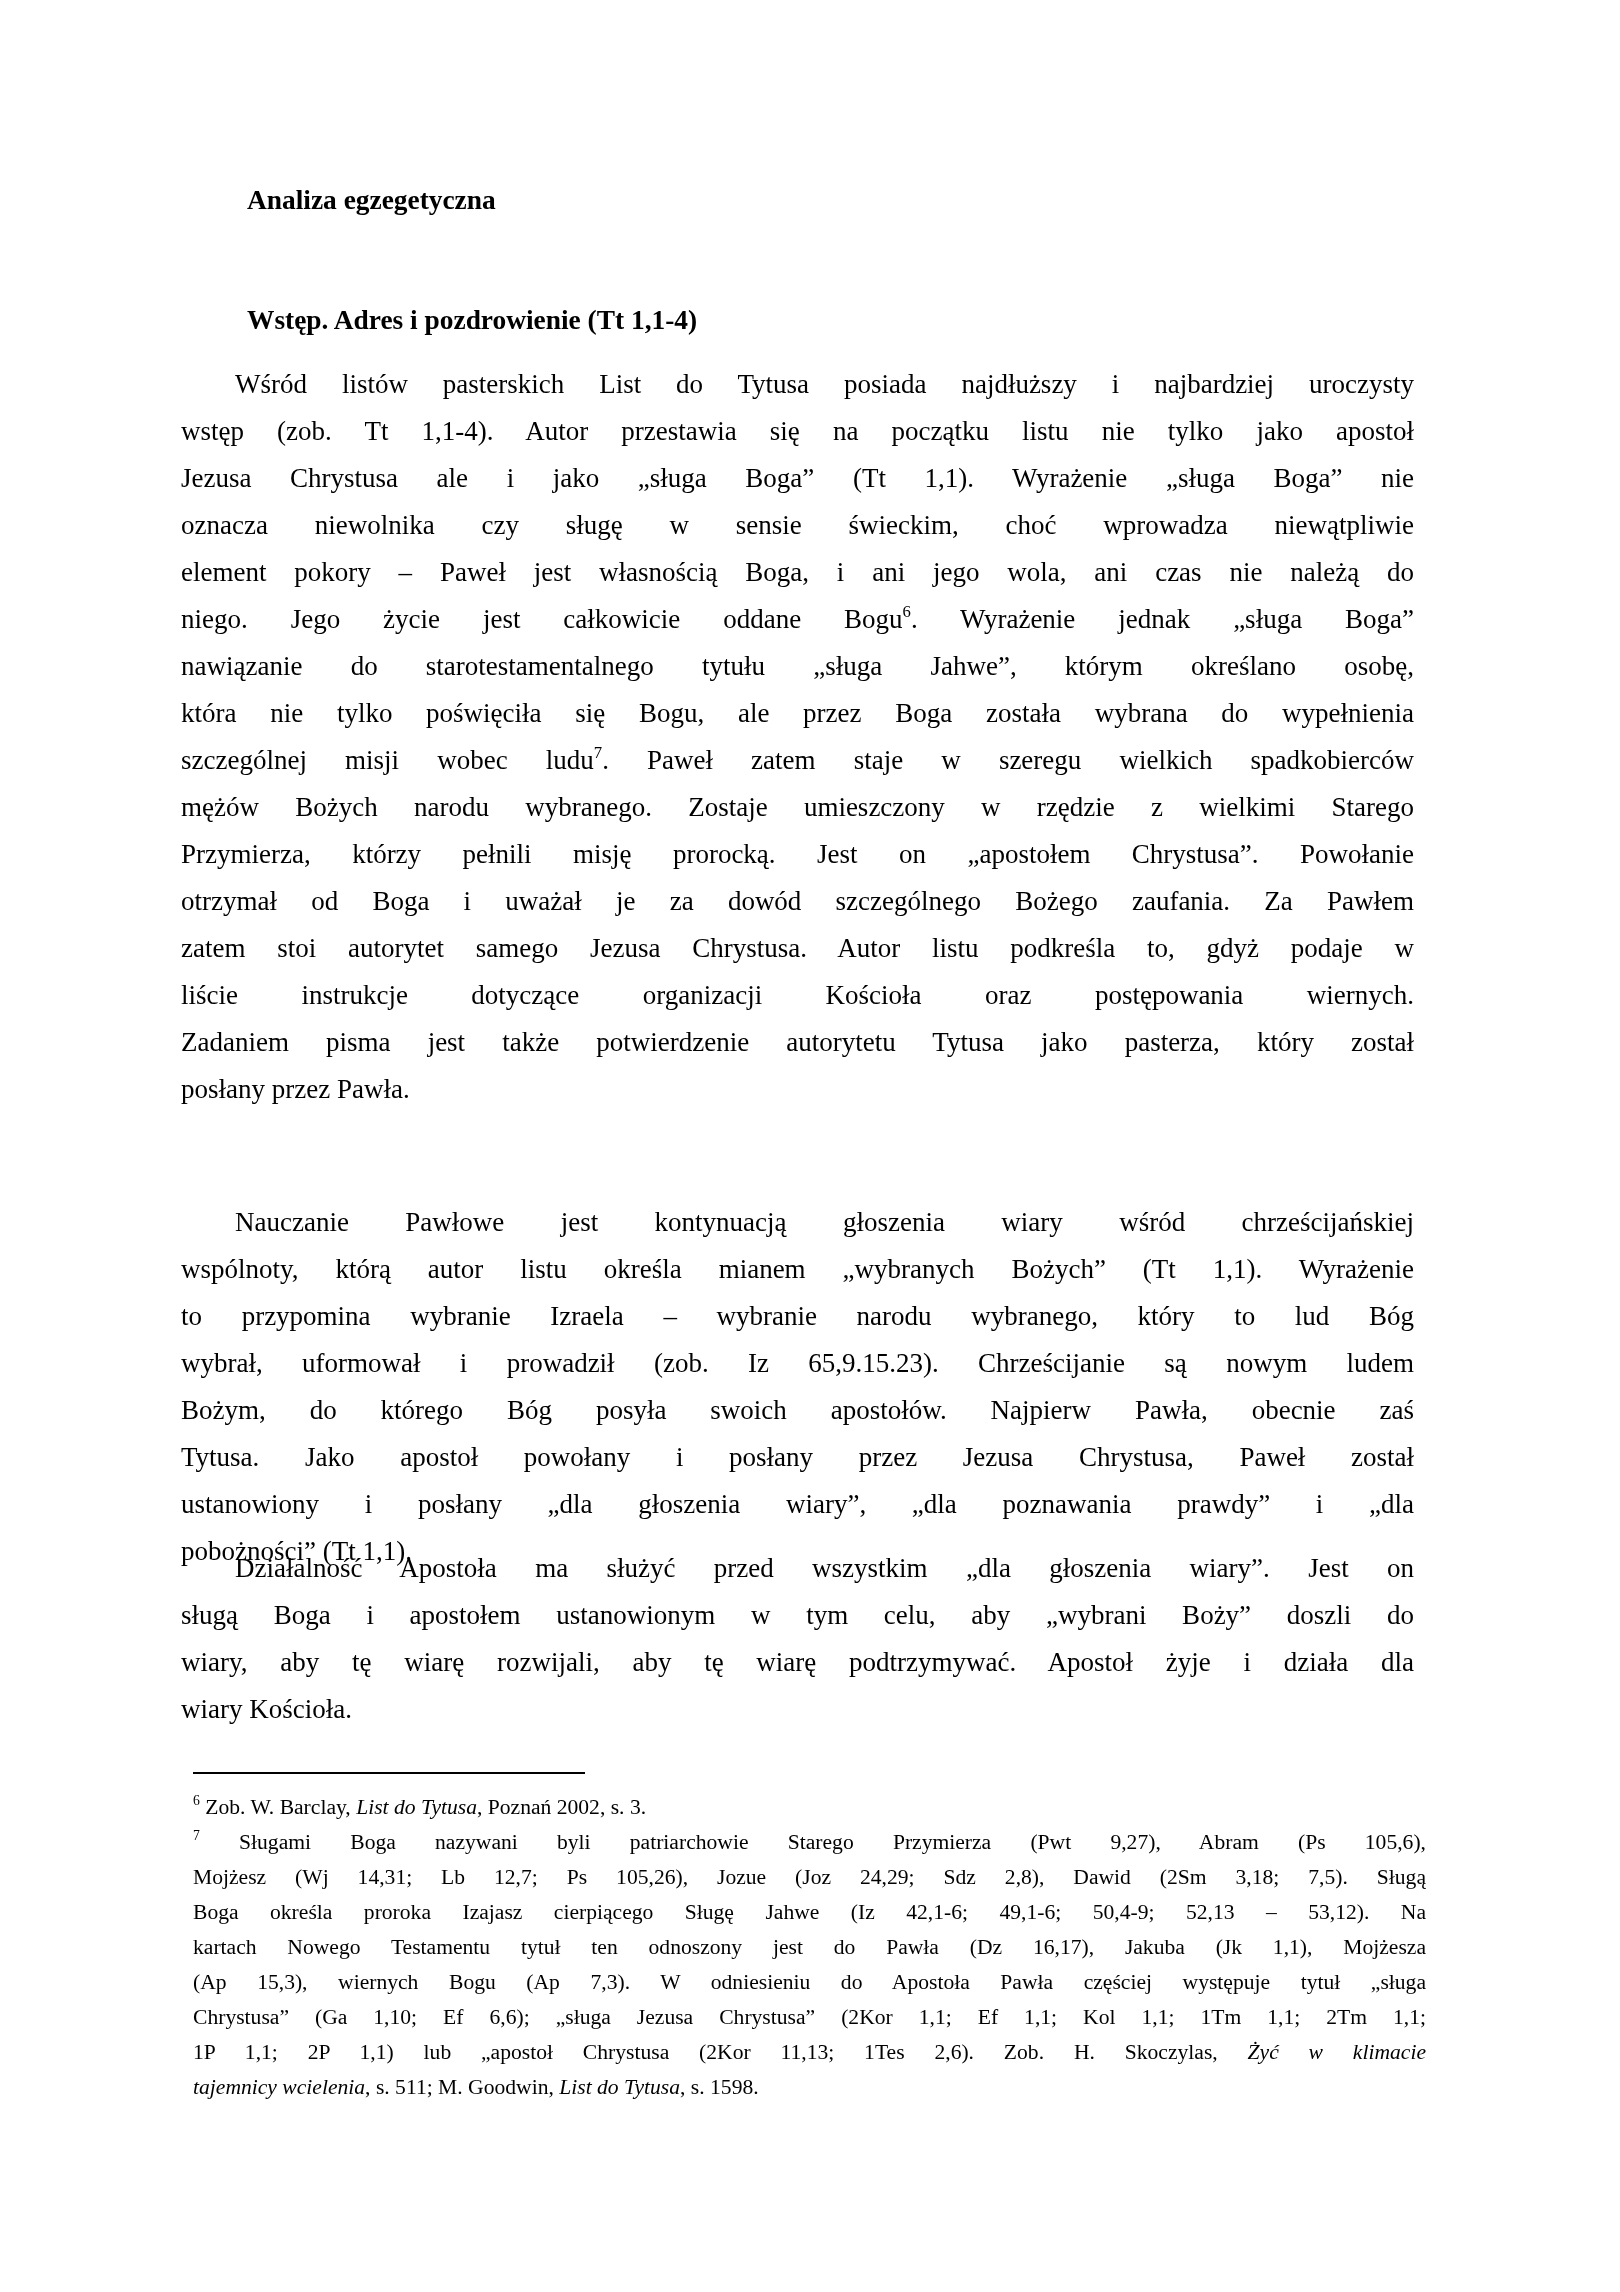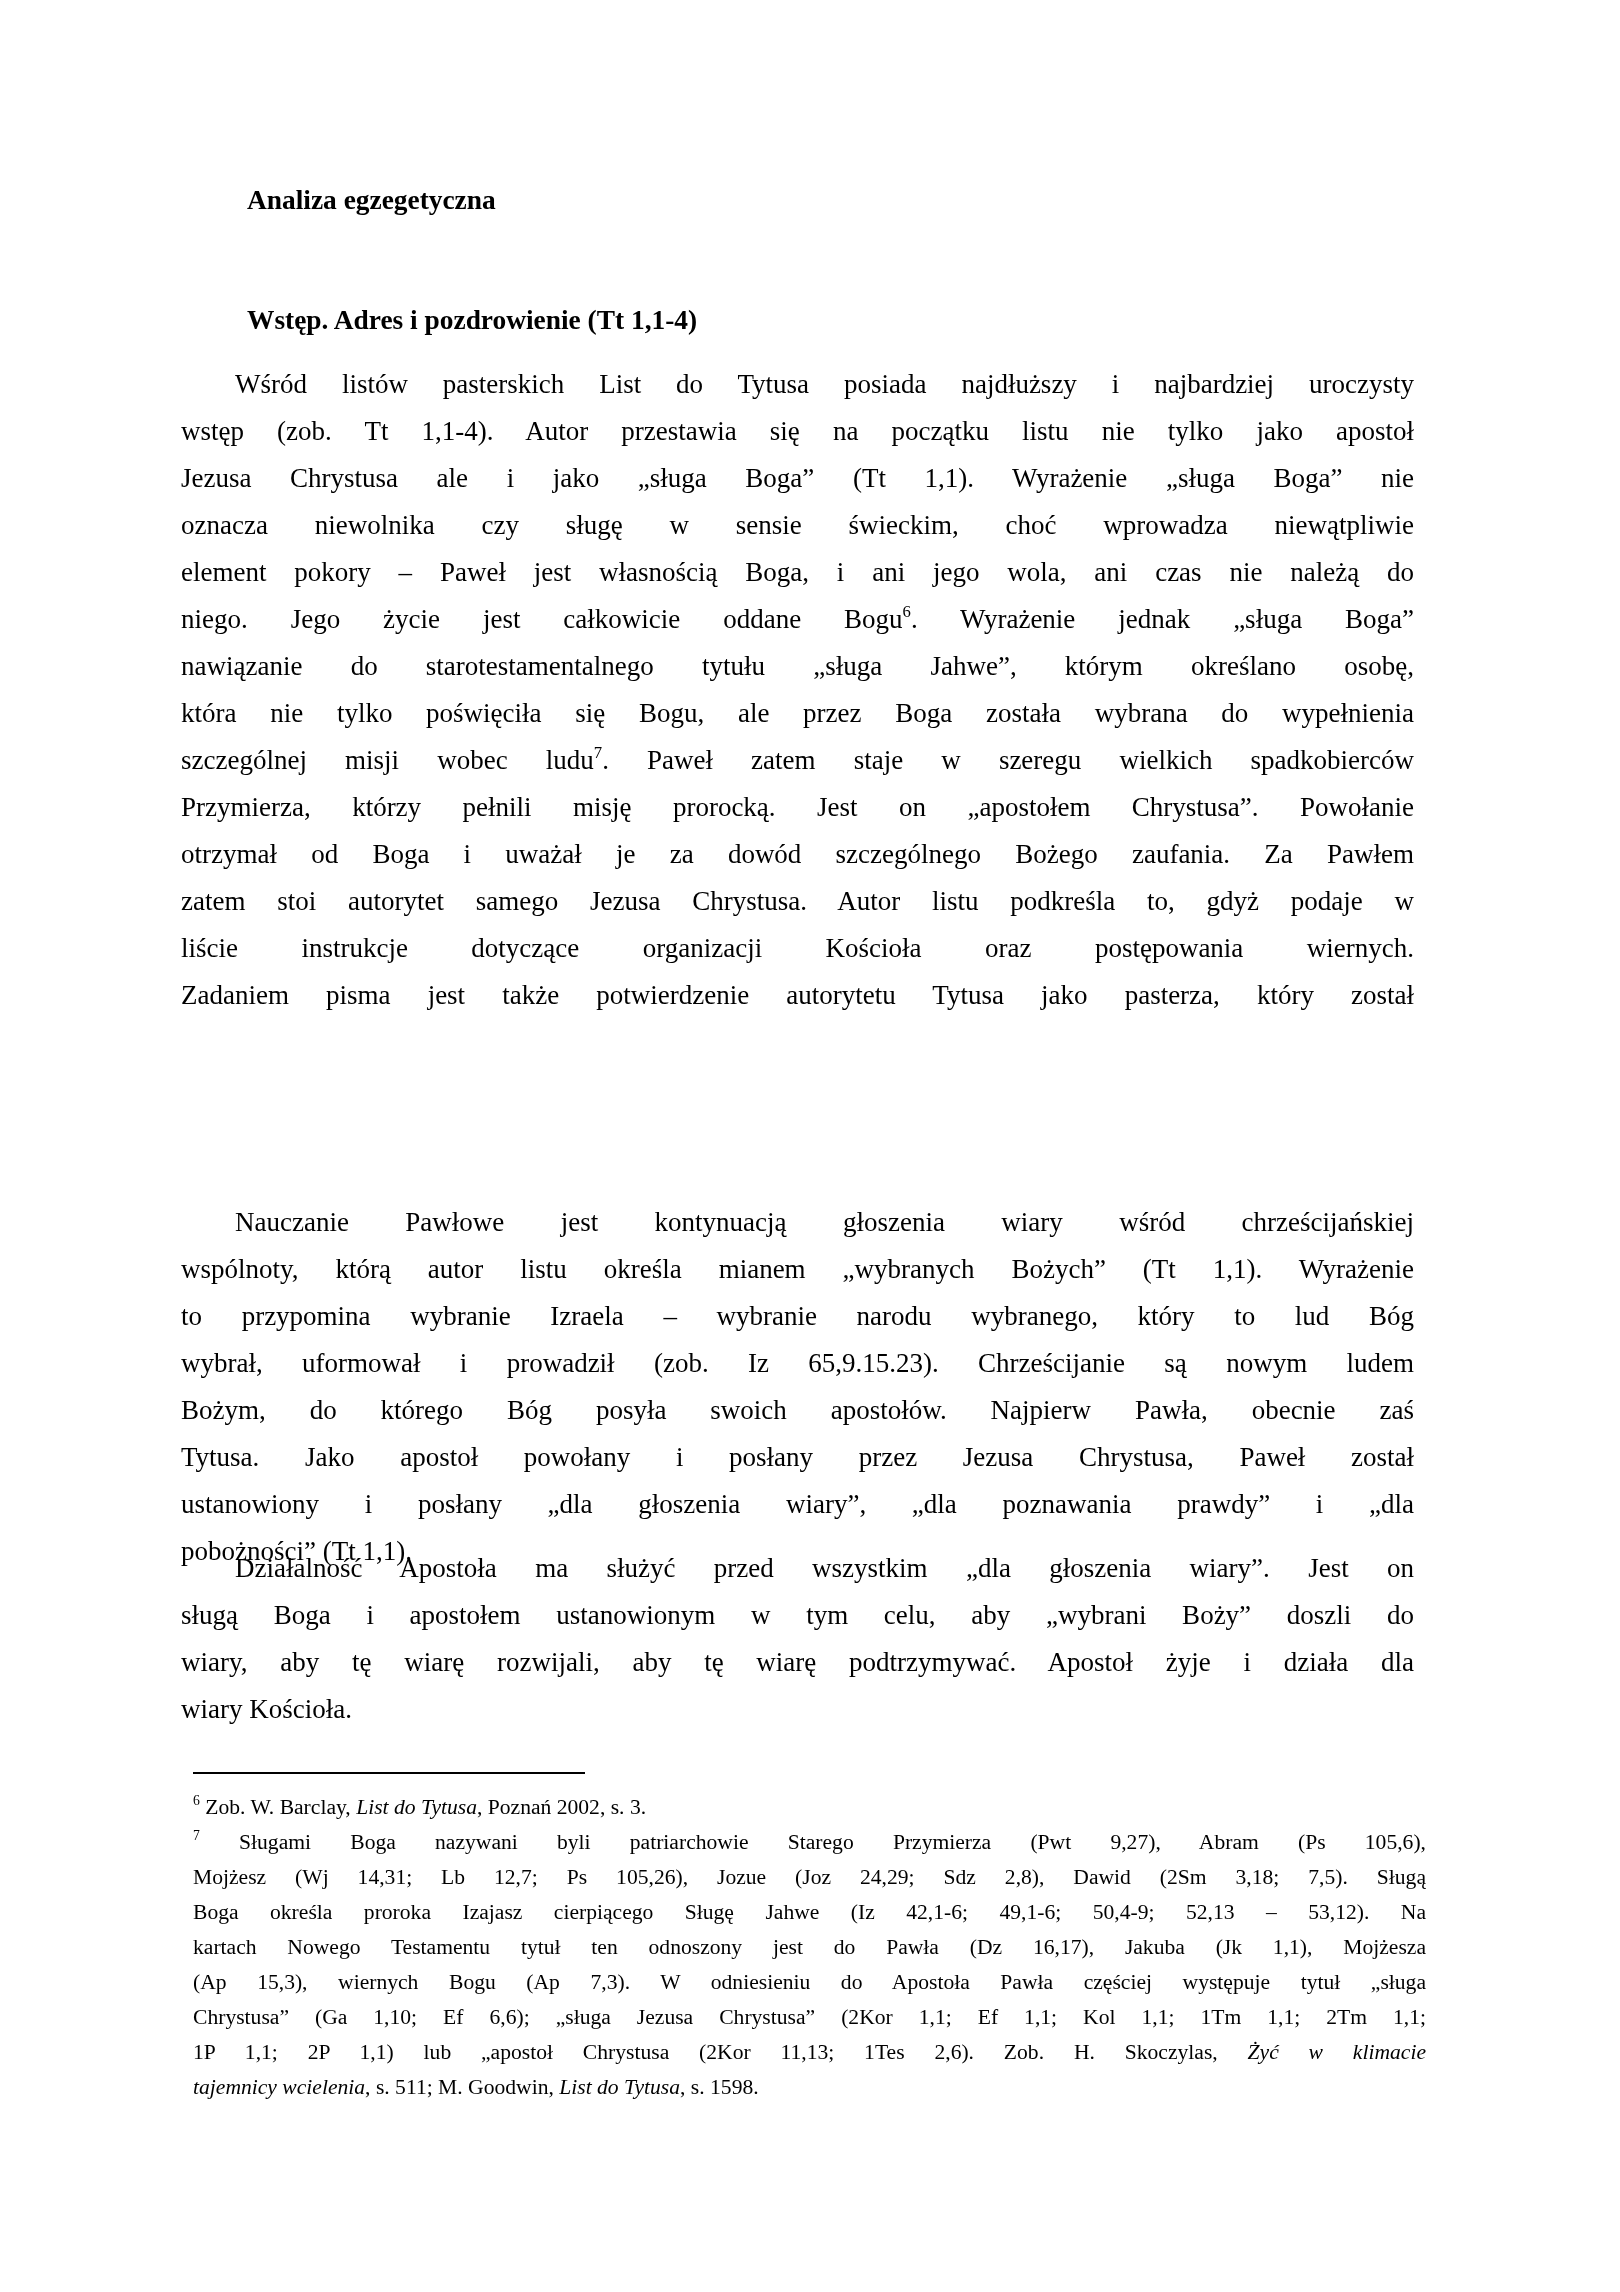--- a/index.html
+++ b/index.html
@@ -34,25 +34,27 @@
   <div class="body-block" id="para-0" style="top:361px;">
       <div class="line indent" style="white-space: normal; overflow: hidden;"><span style="white-space: normal;">Wśród listów pasterskich List do Tytusa posiada najdłuższy i najbardziej uroczysty</span></div>
       <div class="line" style="white-space: normal; overflow: hidden;"><span style="white-space: normal;">wstęp (zob. Tt 1,1-4). Autor przestawia się na początku listu nie tylko jako apostoł</span></div>
       <div class="line" style="white-space: normal; overflow: hidden;"><span style="white-space: normal;">Jezusa Chrystusa ale i jako „sługa Boga” (Tt 1,1). Wyrażenie  „sługa Boga” nie</span></div>
       <div class="line" style="white-space: normal; overflow: hidden;"><span style="white-space: normal;">oznacza niewolnika czy sługę w sensie świeckim, choć wprowadza niewątpliwie</span></div>
       <div class="line" style="white-space: normal; overflow: hidden;"><span style="white-space: normal;">element pokory – Paweł jest własnością Boga, i ani jego wola, ani czas nie należą do</span></div>
       <div class="line" style="white-space: normal; overflow: hidden;"><span style="white-space: normal;">niego. Jego życie jest całkowicie oddane Bogu</span><sup class="fn-ref">6</sup><span style="white-space: normal;">. Wyrażenie jednak „sługa Boga”</span></div>
       <div class="line" style="white-space: normal; overflow: hidden;"><span style="white-space: normal;">nawiązanie do starotestamentalnego tytułu „sługa Jahwe”, którym określano osobę,</span></div>
       <div class="line" style="white-space: normal; overflow: hidden;"><span style="white-space: normal;">która nie tylko poświęciła się Bogu, ale przez Boga została wybrana do wypełnienia</span></div>
       <div class="line" style="white-space: normal; overflow: hidden;"><span style="white-space: normal;">szczególnej misji wobec ludu</span><sup class="fn-ref">7</sup><span style="white-space: normal;">. Paweł zatem staje w szeregu wielkich spadkobierców</span></div>
+      <div class="line" style="white-space: normal; overflow: hidden;"><span style="white-space: normal;">mężów Bożych narodu wybranego. Zostaje umieszczony w rzędzie z wielkimi Starego</span></div>
       <div class="line" style="white-space: normal; overflow: hidden;"><span style="white-space: normal;">Przymierza, którzy pełnili misję prorocką. Jest on „apostołem Chrystusa”. Powołanie</span></div>
       <div class="line" style="white-space: normal; overflow: hidden;"><span style="white-space: normal;">otrzymał od Boga i uważał je za dowód szczególnego Bożego zaufania. Za Pawłem</span></div>
       <div class="line" style="white-space: normal; overflow: hidden;"><span style="white-space: normal;">zatem stoi autorytet samego Jezusa Chrystusa. Autor listu podkreśla to, gdyż podaje w</span></div>
       <div class="line" style="white-space: normal; overflow: hidden;"><span style="white-space: normal;">liście instrukcje dotyczące organizacji Kościoła oraz postępowania wiernych.</span></div>
       <div class="line" style="white-space: normal; overflow: hidden;"><span style="white-space: normal;">Zadaniem pisma jest także potwierdzenie autorytetu Tytusa jako pasterza, który został</span></div>
+      <div class="line last" style="white-space: normal; overflow: hidden;"><span style="white-space: normal;">posłany przez Pawła.</span></div>
     </div>
   <div class="body-block" id="para-1" style="top:1162px;">
       <div class="line indent" style="white-space: normal; overflow: hidden; margin-top: 37px;"><span style="white-space: normal;">Nauczanie Pawłowe jest kontynuacją głoszenia wiary wśród chrześcijańskiej</span></div>
       <div class="line" style="white-space: normal; overflow: hidden;"><span style="white-space: normal;">wspólnoty, którą autor listu określa mianem „wybranych Bożych” (Tt 1,1). Wyrażenie</span></div>
       <div class="line" style="white-space: normal; overflow: hidden;"><span style="white-space: normal;">to przypomina wybranie Izraela – wybranie narodu wybranego, który to lud Bóg</span></div>
       <div class="line" style="white-space: normal; overflow: hidden;"><span style="white-space: normal;">wybrał, uformował i prowadził (zob. Iz 65,9.15.23). Chrześcijanie są nowym ludem</span></div>
       <div class="line" style="white-space: normal; overflow: hidden;"><span style="white-space: normal;">Bożym, do którego Bóg posyła swoich apostołów. Najpierw Pawła, obecnie zaś</span></div>
       <div class="line" style="white-space: normal; overflow: hidden;"><span style="white-space: normal;">Tytusa. Jako apostoł powołany i posłany przez Jezusa Chrystusa, Paweł został</span></div>
       <div class="line" style="white-space: normal; overflow: hidden;"><span style="white-space: normal;">ustanowiony i posłany „dla głoszenia wiary”, „dla poznawania prawdy” i „dla</span></div>
       <div class="line last" style="white-space: normal; overflow: hidden;"><span style="white-space: normal;">pobożności” (Tt 1,1).</span></div>

